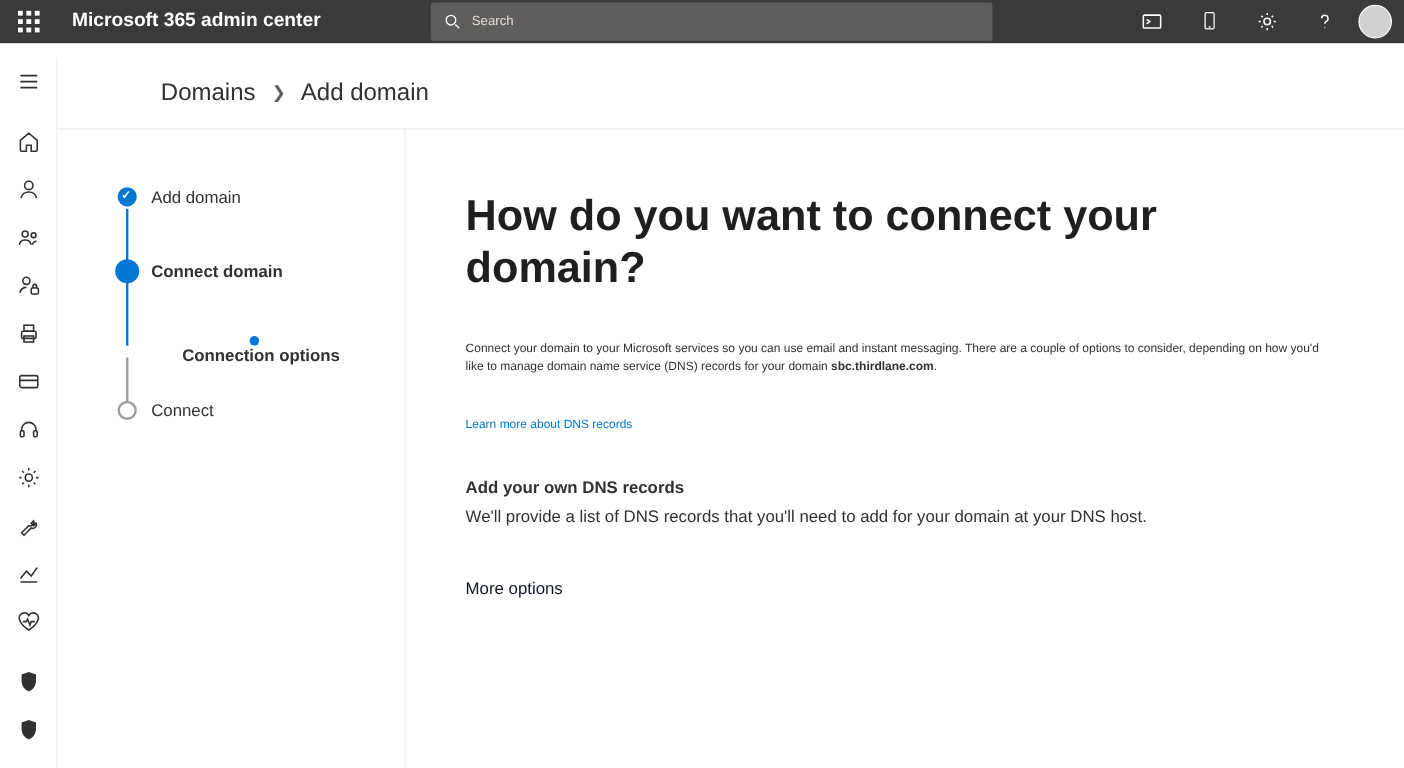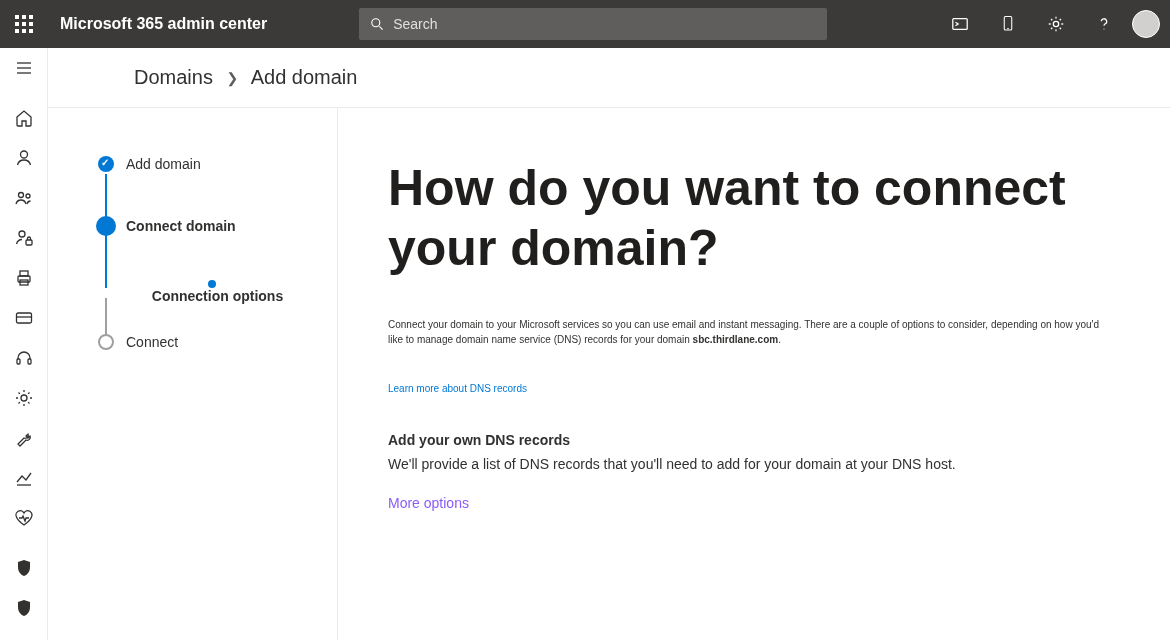--- a/index.html
+++ b/index.html
@@ -1,25 +1,25 @@
 <!DOCTYPE html>
 <html><head>
 <meta charset="utf-8">
 <style>
   * { box-sizing: border-box; margin: 0; padding: 0; font-family: "Segoe UI", -apple-system, sans-serif; }
   body { width: 1170px; height: 640px; overflow: hidden; background: #fff; color: #323130; }
 
   
-  .topbar { height: 48px; background: #3b3a39; display: flex; align-items: center; color: #fff; }
+  .topbar { height: 36px; background: #3b3a39; display: flex; align-items: center; color: #fff; }
   .waffle-btn { width: 48px; height: 48px; display: flex; align-items: center; justify-content: center; cursor: pointer; }
   .waffle-grid { display: grid; grid-template-columns: repeat(3, 4px); grid-template-rows: repeat(3, 4px); gap: 3px; }
   .waffle-grid span { width: 4px; height: 4px; background: #fff; }
   .app-title { font-size: 16px; font-weight: 600; margin-left: 12px; }
   .search-wrap { margin-left: 92px; width: 468px; height: 32px; background: #605e5c; border-radius: 2px; display: flex; align-items: center; padding: 0 10px; }
-  .search-wrap input { flex: 1; background: transparent; border: none; outline: none; color: #f9a8d4; font-size: 14px; margin-left: 8px; }
+  .search-wrap input { flex: 1; background: transparent; border: none; outline: none; color: #f9a8d4; font-size: 11px; margin-left: 8px; }
   .search-wrap input::placeholder { color: #e1dfdd; }
   .top-right { margin-left: auto; display: flex; align-items: center; height: 48px; }
   .top-icon { width: 48px; height: 48px; display: flex; align-items: center; justify-content: center; cursor: pointer; }
   .avatar { width: 28px; height: 28px; border-radius: 50%; background: #d2d0ce; border: 1px solid #fff; margin-right: 10px; margin-left: 4px; }
 
   
   .leftrail { position: absolute; top: 48px; left: 0; width: 48px; bottom: 0; border-right: 1px solid #edebe9; background: #fff; display: flex; flex-direction: column; align-items: center; }
   .rail-btn { width: 48px; height: 40px; display: flex; align-items: center; justify-content: center; cursor: pointer; color: #323130; }
   .rail-btn svg { width: 20px; height: 20px; }
   .rail-gap { height: 10px; }
@@ -41,27 +41,27 @@
   .step-bullet.current { width: 20px; height: 20px; background: #0078d4; margin-left: -2px; margin-right: 10px; }
   .step-bullet.sub { width: 8px; height: 8px; background: #0078d4; margin-left: 4px; margin-right: 16px; }
   .step-bullet.upcoming { width: 16px; height: 16px; background: #fff; border: 2px solid #a19f9d; }
   .step-line { position: absolute; left: 7px; top: 18px; bottom: -8px; width: 2px; background: #0078d4; }
   .step-line.grey { background: #a19f9d; }
   .step:last-child .step-line { display: none; }
   .step-label { font-size: 14px; color: #323130; }
   .step-label.bold { font-weight: 600; }
 
   .body-col { flex: 1; padding: 50px 70px 0 50px; }
-  .body-title { font-size: 50px; font-weight: 700; line-height: 1.2; color: #201f1e; margin-bottom: 40px; max-width: 700px; }
+  .body-title { font-size: 36px; font-weight: 700; line-height: 1.2; color: #201f1e; margin-bottom: 40px; max-width: 700px; }
   .body-para { font-size: 10px; line-height: 1.45; color: #323130; max-width: 720px; }
   .body-para strong { font-weight: 700; }
   .link { color: #0078d4; cursor: pointer; font-size: 10px; display: inline-block; margin-top: 36px; }
   .section-h { font-weight: 700; font-size: 14px; margin-top: 36px; }
   .section-body { font-size: 14px; margin-top: 8px; max-width: 720px; }
-  .more-link { color: #8b5cf6; cursor: pointer; font-size: 14px; margin-top: 23px; display: inline-block; text-align: right; }
+  .more-link { color: #0f172a; cursor: pointer; font-size: 14px; margin-top: 44px; display: inline-block; text-align: right; }
 
   .ico { stroke: #fff; stroke-width: 1.4; fill: none; }
   .ico-dark { stroke: #323130; stroke-width: 1.3; fill: none; }
 </style>
 </head>
 <body>
 
 <div class="topbar">
   <div class="waffle-btn">
     <div class="waffle-grid">

